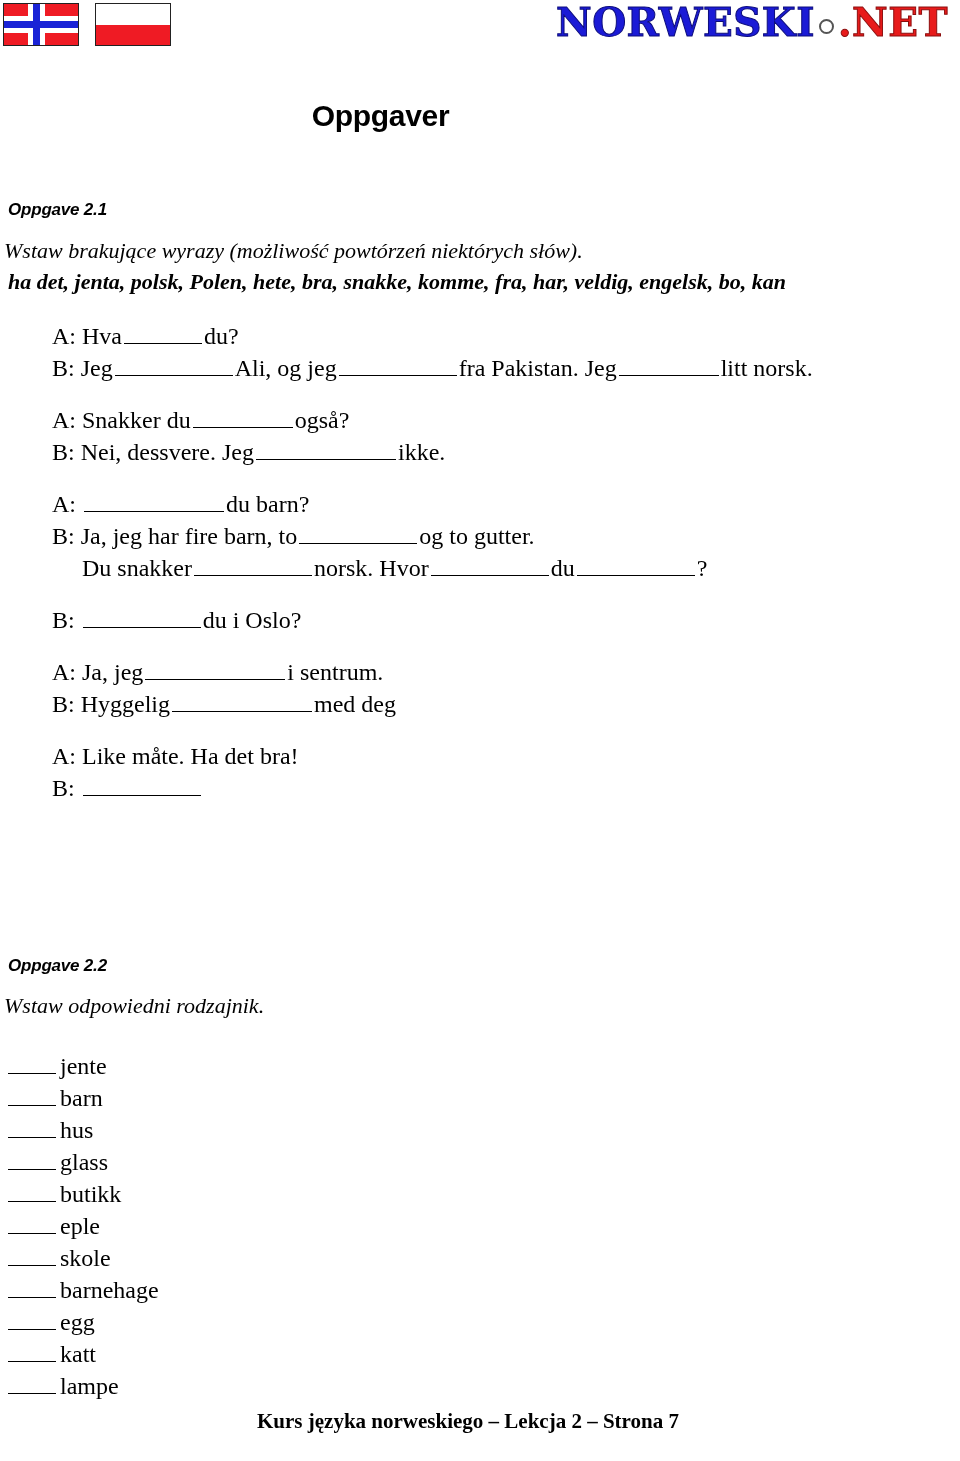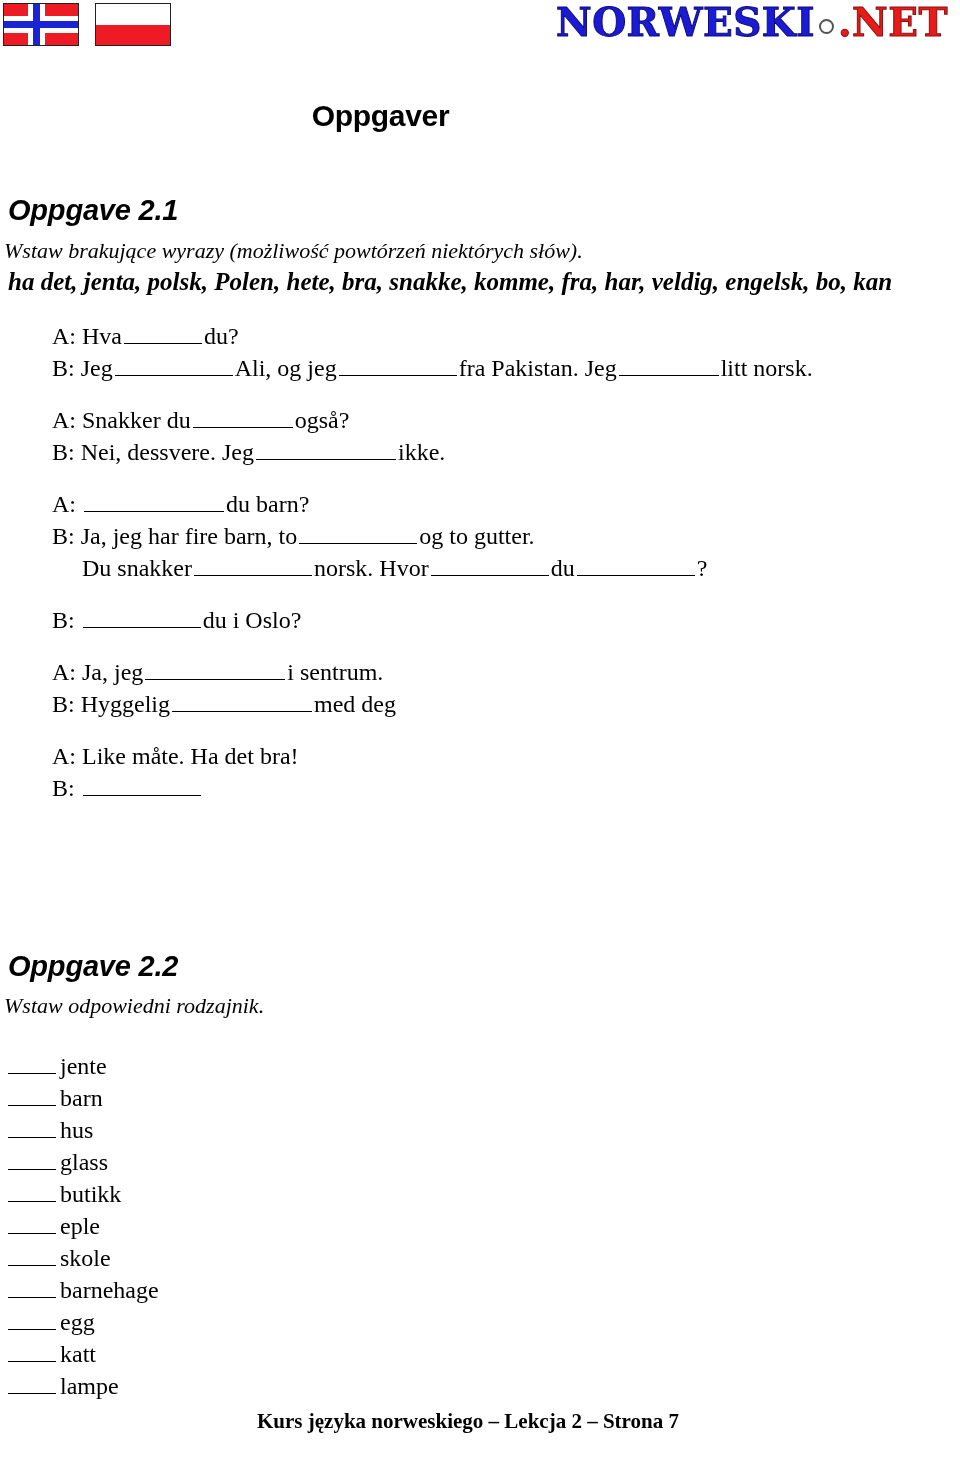--- a/index.html
+++ b/index.html
@@ -106,21 +106,21 @@
     letter-spacing: -0.3px;
   }
 
   
   .ex-heading {
     position: absolute;
     left: 8px;
     font-family: "Liberation Sans", "DejaVu Sans", sans-serif;
     font-weight: bold;
     font-style: italic;
-    font-size: 29px;
+    font-size: 17px;
     line-height: 28px;
     letter-spacing: -0.2px;
   }
   #ex21-heading { top: 196px; }
   #ex22-heading { top: 952px; }
 
   .ex-instruction {
     position: absolute;
     left: 4px;
     font-style: italic;
@@ -129,21 +129,21 @@
   }
   #ex21-instruction { top: 238px; }
   #ex22-instruction { top: 993px; text-align: center; }
 
   .word-bank {
     position: absolute;
     left: 8px;
     top: 268px;
     font-style: italic;
     font-weight: bold;
-    font-size: 25px;
+    font-size: 22px;
     line-height: 27px;
     white-space: nowrap;
   }
 
   
   .dialogue {
     position: absolute;
     left: 8px;
     top: 320px;
     width: 945px;

